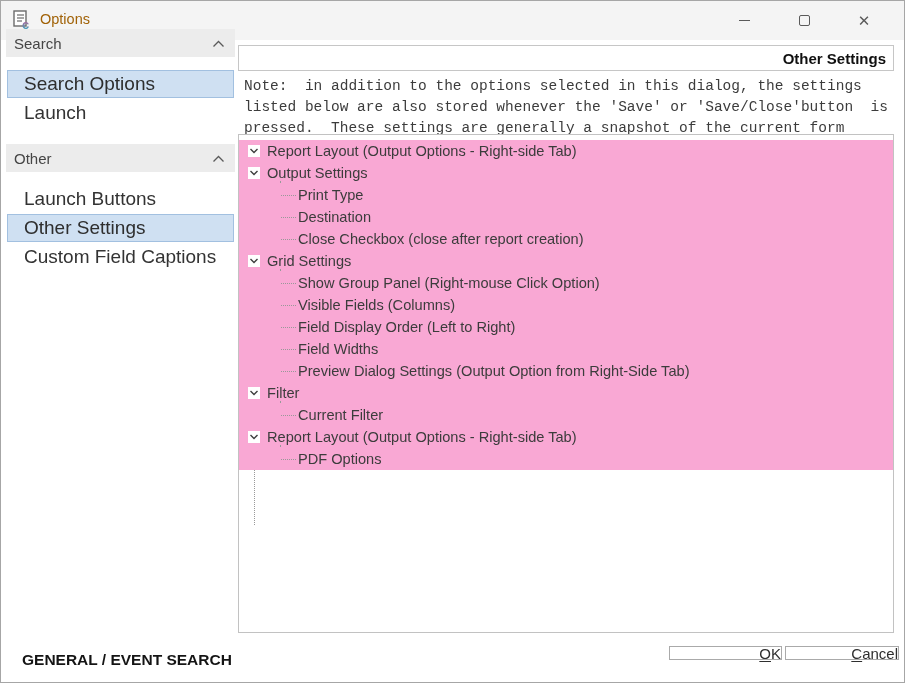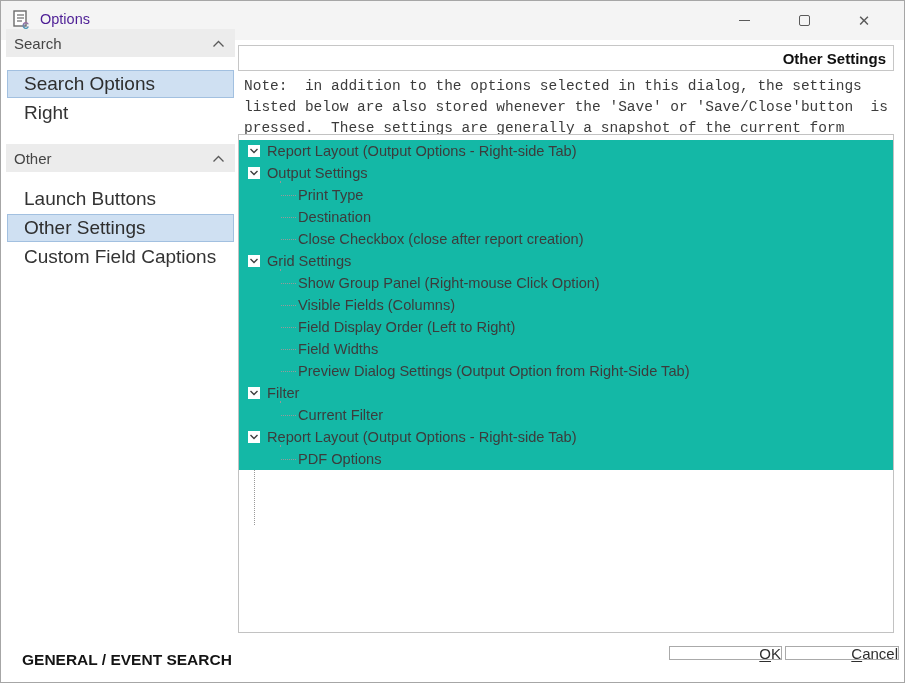--- a/index.html
+++ b/index.html
@@ -5,21 +5,21 @@
   * { box-sizing: border-box; margin: 0; padding: 0; }
   html, body { background: #d8d8d8; font-family: "Liberation Sans", sans-serif; }
   #window {
     position: relative; width: 905px; height: 683px;
     background: #ffffff; border: 1px solid #a6a6a6; overflow: hidden;
   }
 
   
   .titlebar { position: absolute; top: 0; left: 0; right: 0; height: 39px; background: #f4f4f4; }
   .app-icon { position: absolute; left: 12px; top: 9px; width: 20px; height: 20px; }
-  .title-text { position: absolute; left: 39px; top: 10px; font-size: 14.5px; color: #4c1d95; }
+  .title-text { position: absolute; left: 39px; top: 10px; font-size: 14.5px; color: #a16207; }
   .caption-controls { position: absolute; right: 10px; top: 0; height: 39px; display: flex; }
   .caption-btn { width: 60px; height: 39px; display: flex; align-items: center; justify-content: center; color: #5a5a5a; background: transparent; border: none; cursor: default; }
   .glyph-min { display: block; width: 11px; height: 1px; background: #5a5a5a; }
   .glyph-max { display: block; width: 11px; height: 11px; border: 1px solid #5a5a5a; border-radius: 2px; }
   .glyph-close { font-size: 15px; line-height: 1; color: #5a5a5a; }
 
   
   .sidebar { position: absolute; left: 5px; top: 28px; width: 229px; }
   .side-header {
     height: 28px; background: #ececec; display: flex; align-items: center;
@@ -45,21 +45,21 @@
   }
   .tree-box {
     position: absolute; top: 89px; left: 0; width: 656px; height: 499px;
     border: 1px solid #c2c2c2; background: #ffffff; overflow: hidden;
   }
   .tree-body { position: relative; padding-top: 5px; }
   .tree-body::before {
     content: ""; position: absolute; left: 15px; top: 16px; height: 374px;
     border-left: 1px dotted #999999;
   }
-  .tree-row { height: 22px; display: flex; align-items: center; position: relative; font-size: 14.6px; color: #3c3c3c; background: #14b8a6; }
+  .tree-row { height: 22px; display: flex; align-items: center; position: relative; font-size: 14.6px; color: #3c3c3c; background: #f9a8d4; }
   .tree-row.parent { padding-left: 9px; }
   .tree-row.parent .chev { width: 12px; height: 12px; margin-right: 7px; display: inline-flex; background: #fff; position: relative; z-index: 1; }
   .tree-children { position: relative; }
   .tree-children::before {
     content: ""; position: absolute; left: 41px; top: -3px; bottom: 11px;
     border-left: 1px dotted #999999;
   }
   .tree-row.child { padding-left: 59px; }
   .tree-row.child::before {
     content: ""; position: absolute; left: 42px; top: 11px; width: 15px;
@@ -122,21 +122,21 @@
         <svg width="13" height="10" viewBox="0 0 13 10">
             <polyline points="1.5,7.5 6.5,2.5 11.5,7.5" fill="none" stroke="#5a5a5a" stroke-width="1.3"></polyline>
           </svg>
       </span>
     </div>
     <div class="side-items">
       <div class="side-item selected">
         <span>Search Options</span>
       </div>
       <div class="side-item">
-        <span>Right</span>
+        <span>Launch</span>
       </div>
     </div>
     <div class="side-header">
       <span>Other</span>
       <span>
         <svg width="13" height="10" viewBox="0 0 13 10">
             <polyline points="1.5,7.5 6.5,2.5 11.5,7.5" fill="none" stroke="#5a5a5a" stroke-width="1.3"></polyline>
           </svg>
       </span>
     </div>

